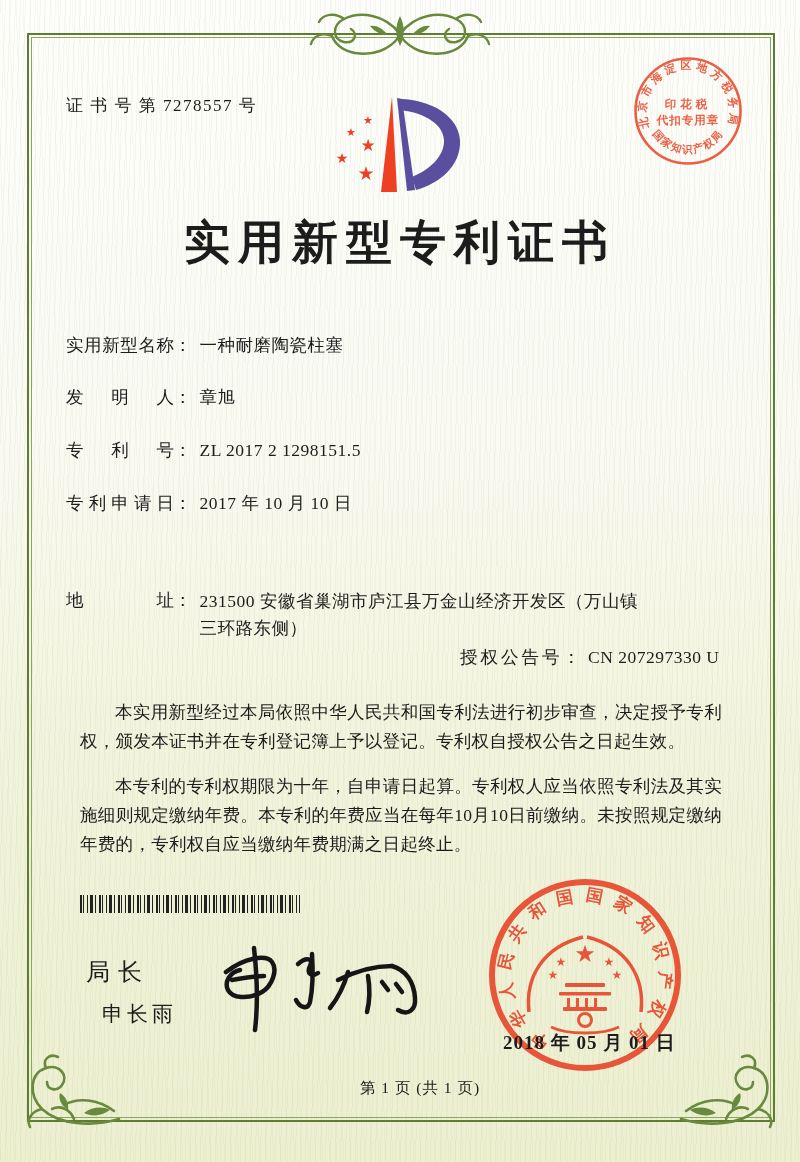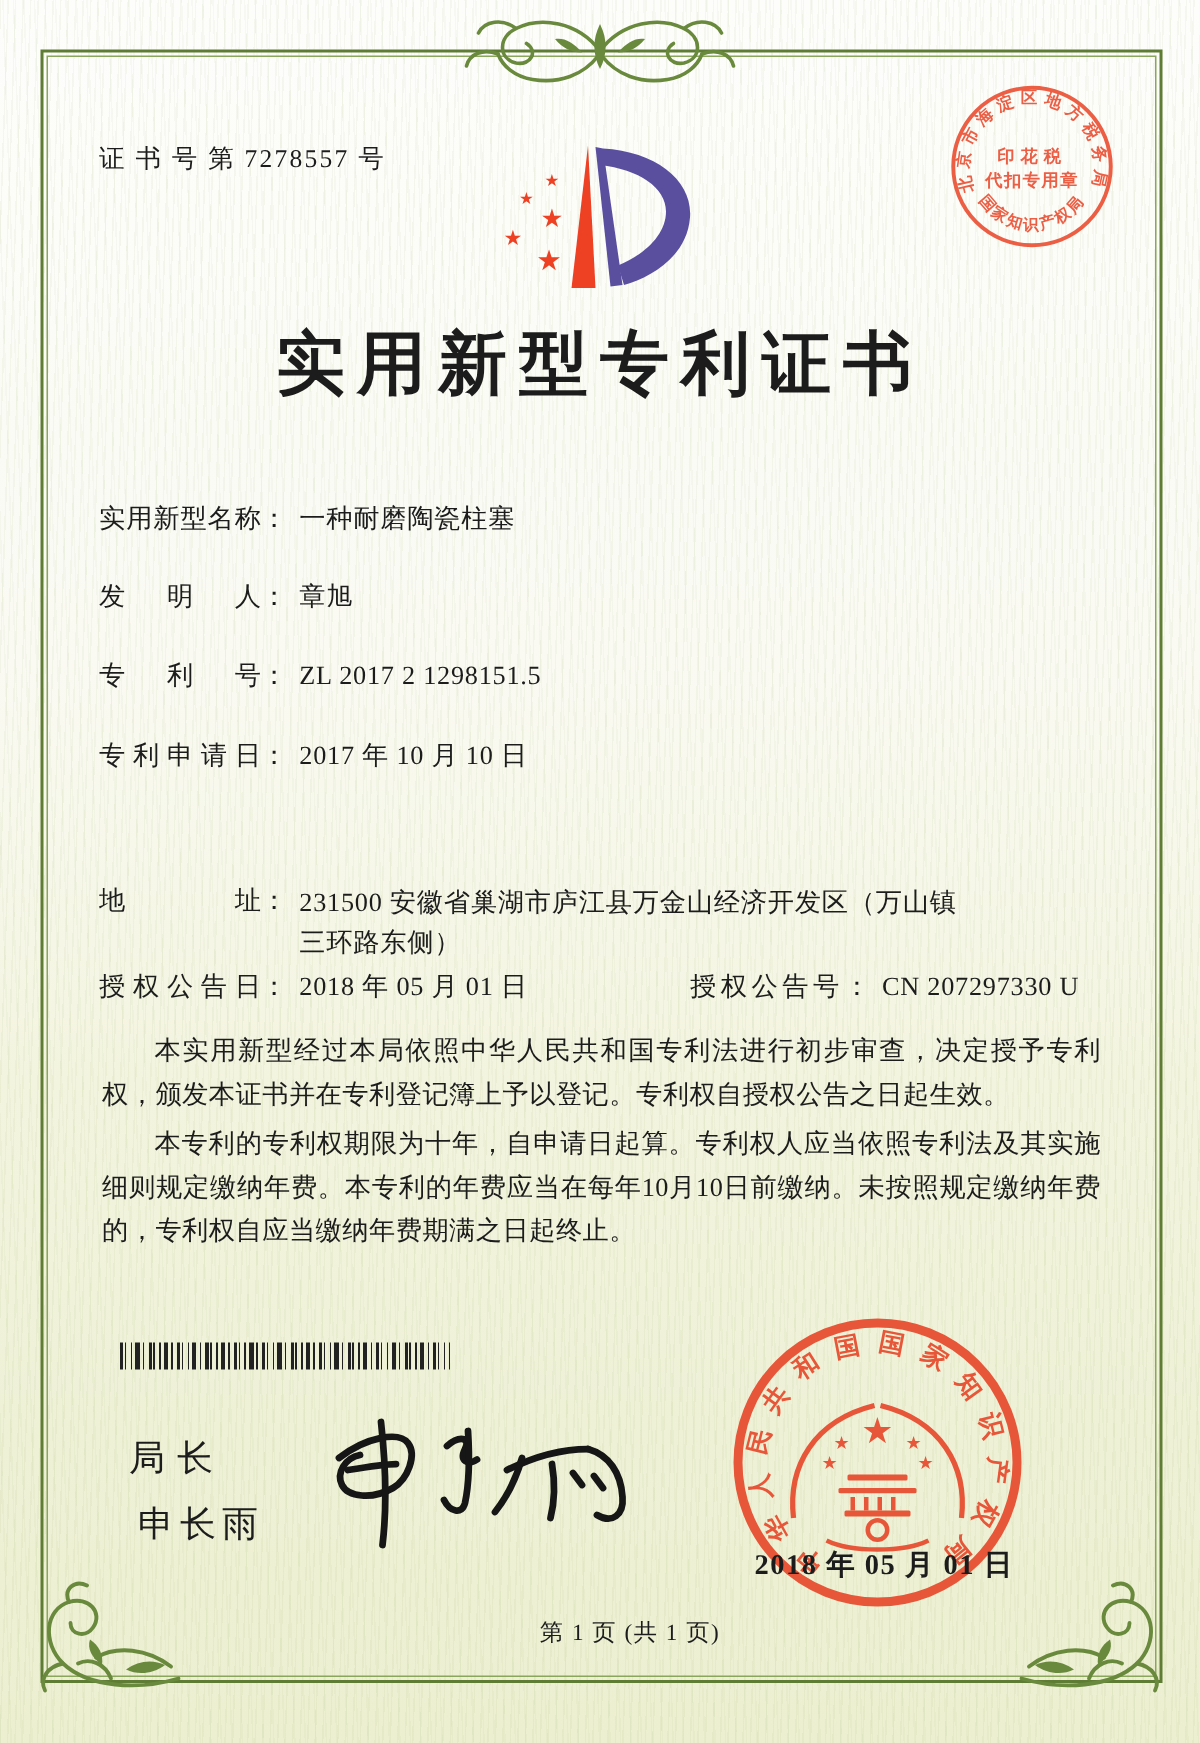--- a/index.html
+++ b/index.html
@@ -29,32 +29,32 @@
     letter-spacing:8px;
   }
   .row{left:66px;font-size:17.5px;white-space:nowrap;}
   .flabel{display:inline-block;width:108px;text-align:justify;text-align-last:justify;}
   .colon{display:inline;}
   .fvalue{padding-left:8px;letter-spacing:0.5px;}
   .addr .fvalue{display:inline-block;width:452px;white-space:normal;vertical-align:top;line-height:27px;}
   .auth-no{left:460px;top:645px;font-size:17.5px;white-space:nowrap;}
   .alabel{letter-spacing:3px;}
   .paras{left:64px;top:682px;width:674px;font-size:17.5px;line-height:29px;text-align:justify;letter-spacing:0.3px;}
-  .paras p{margin:4px;text-indent:2em;}
+  .paras p{margin:16px;text-indent:2em;}
   .barcode{
     left:80px;top:895px;width:220px;height:18px;
     background:repeating-linear-gradient(90deg,
       #222 0 2px,transparent 2px 3px,
       #222 3px 4px,transparent 4px 7px,
       #222 7px 8px,transparent 8px 10px,
       #222 10px 13px,transparent 13px 15px,
       #222 15px 16px,transparent 16px 19px);
   }
   .signer-title{left:86px;top:956px;font-size:24px;letter-spacing:8px;font-family:"Liberation Sans","DejaVu Sans",sans-serif;}
-  .signer-name{left:92px;top:1000px;font-size:24px;letter-spacing:4px;font-family:"Liberation Sans","DejaVu Sans",sans-serif;}
+  .signer-name{left:102px;top:1000px;font-size:21px;letter-spacing:4px;font-family:"Liberation Sans","DejaVu Sans",sans-serif;}
   .seal-date{left:503px;top:1030px;font-size:19px;font-weight:600;letter-spacing:1px;}
   .footer{left:0;right:0;top:1078px;text-align:center;font-size:15.5px;letter-spacing:1px;margin-left:40px;}
   svg text{font-family:"Liberation Serif","DejaVu Serif",serif;}
 </style>
 </head>
 <body>
 
 <div class="page">
 
   <div class="frame-outer">
@@ -146,23 +146,20 @@
     <span class="flabel">发明人</span><span class="colon">：</span><span class="fvalue">章旭</span>
   </div>
   <div class="abs row" style="top:438px">
     <span class="flabel">专利号</span><span class="colon">：</span><span class="fvalue">ZL 2017 2 1298151.5</span>
   </div>
   <div class="abs row" style="top:491px">
     <span class="flabel">专利申请日</span><span class="colon">：</span><span class="fvalue">2017 年 10 月 10 日</span>
   </div>
   <div class="abs row addr" style="top:588px">
     <span class="flabel">地址</span><span class="colon">：</span><span class="fvalue">231500 安徽省巢湖市庐江县万金山经济开发区（万山镇三环路东侧）</span>
-  </div>
-  <div class="abs row" style="top:645px">
-    <span class="flabel">授权公告日</span><span class="colon">：</span><span class="fvalue">2018 年 05 月 01 日</span>
   </div>
   <div class="abs auth-no">
     <span class="alabel">授权公告号</span><span class="colon">：</span><span class="fvalue">CN 207297330 U</span>
   </div>
 
   <div class="abs paras">
     <p>本实用新型经过本局依照中华人民共和国专利法进行初步审查，决定授予专利权，颁发本证书并在专利登记簿上予以登记。专利权自授权公告之日起生效。</p>
     <p>本专利的专利权期限为十年，自申请日起算。专利权人应当依照专利法及其实施细则规定缴纳年费。本专利的年费应当在每年10月10日前缴纳。未按照规定缴纳年费的，专利权自应当缴纳年费期满之日起终止。</p>
   </div>
 

